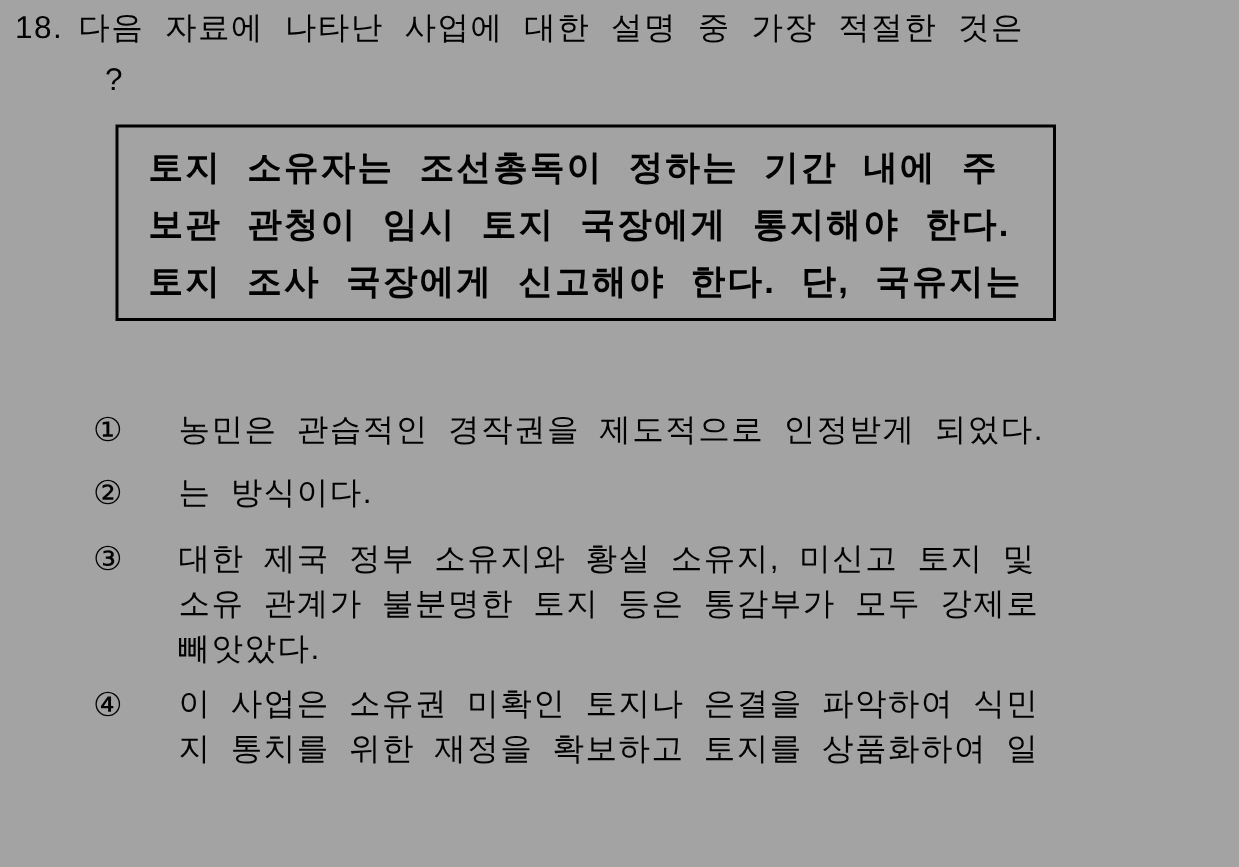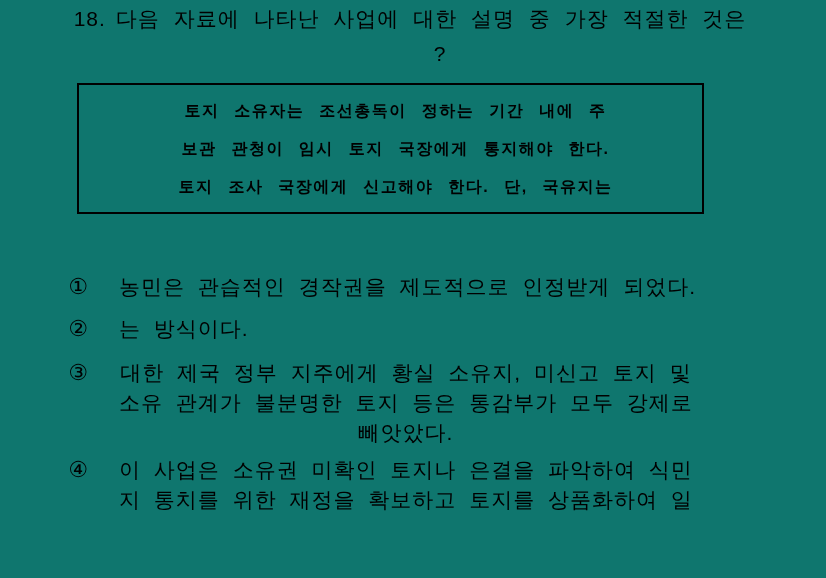--- a/index.html
+++ b/index.html
@@ -1,25 +1,24 @@
 <!DOCTYPE html>
 <html><head>
 <meta charset="utf-8">
 <style>
   * { margin: 0; padding: 0; box-sizing: border-box; }
   html, body { background: #ffffff; }
   .page {
     position: relative;
     width: 826px;
     height: 578px;
-    background: #0f766e;
+    background: #a3a3a3;
     color: #000000;
     font-family: "Liberation Sans", "DejaVu Sans", sans-serif;
     overflow: hidden;
-    text-align: center;
   }
   
   .question {
     position: absolute;
     left: 10px;
     top: 6px;
     width: 800px;
     font-size: 21px;
     line-height: 26px;
     letter-spacing: 1px;
@@ -36,21 +35,21 @@
     margin-top: 9px;
   }
   
   .source-box {
     position: absolute;
     left: 77px;
     top: 83px;
     width: 627px;
     border: 2px solid #000000;
     padding: 7px 10px 6px 20px;
-    font-size: 16px;
+    font-size: 23px;
     font-weight: bold;
     line-height: 38px;
     letter-spacing: 1.5px;
     word-spacing: 9px;
   }
   .source-box .box-line {
     display: block;
     white-space: nowrap;
   }
   
@@ -111,21 +110,21 @@
     <div class="option option-2">
       <span class="opt-num">②</span>
       <span class="opt-text">
         <span class="opt-line">는 방식이다.</span>
       </span>
     </div>
 
     <div class="option option-3">
       <span class="opt-num">③</span>
       <span class="opt-text">
-        <span class="opt-line">대한 제국 정부 지주에게 황실 소유지, 미신고 토지 및</span>
+        <span class="opt-line">대한 제국 정부 소유지와 황실 소유지, 미신고 토지 및</span>
         <span class="opt-line">소유 관계가 불분명한 토지 등은 통감부가 모두 강제로</span>
         <span class="opt-line">빼앗았다.</span>
       </span>
     </div>
 
     <div class="option option-4">
       <span class="opt-num">④</span>
       <span class="opt-text">
         <span class="opt-line">이 사업은 소유권 미확인 토지나 은결을 파악하여 식민</span>
         <span class="opt-line">지 통치를 위한 재정을 확보하고 토지를 상품화하여 일</span>

